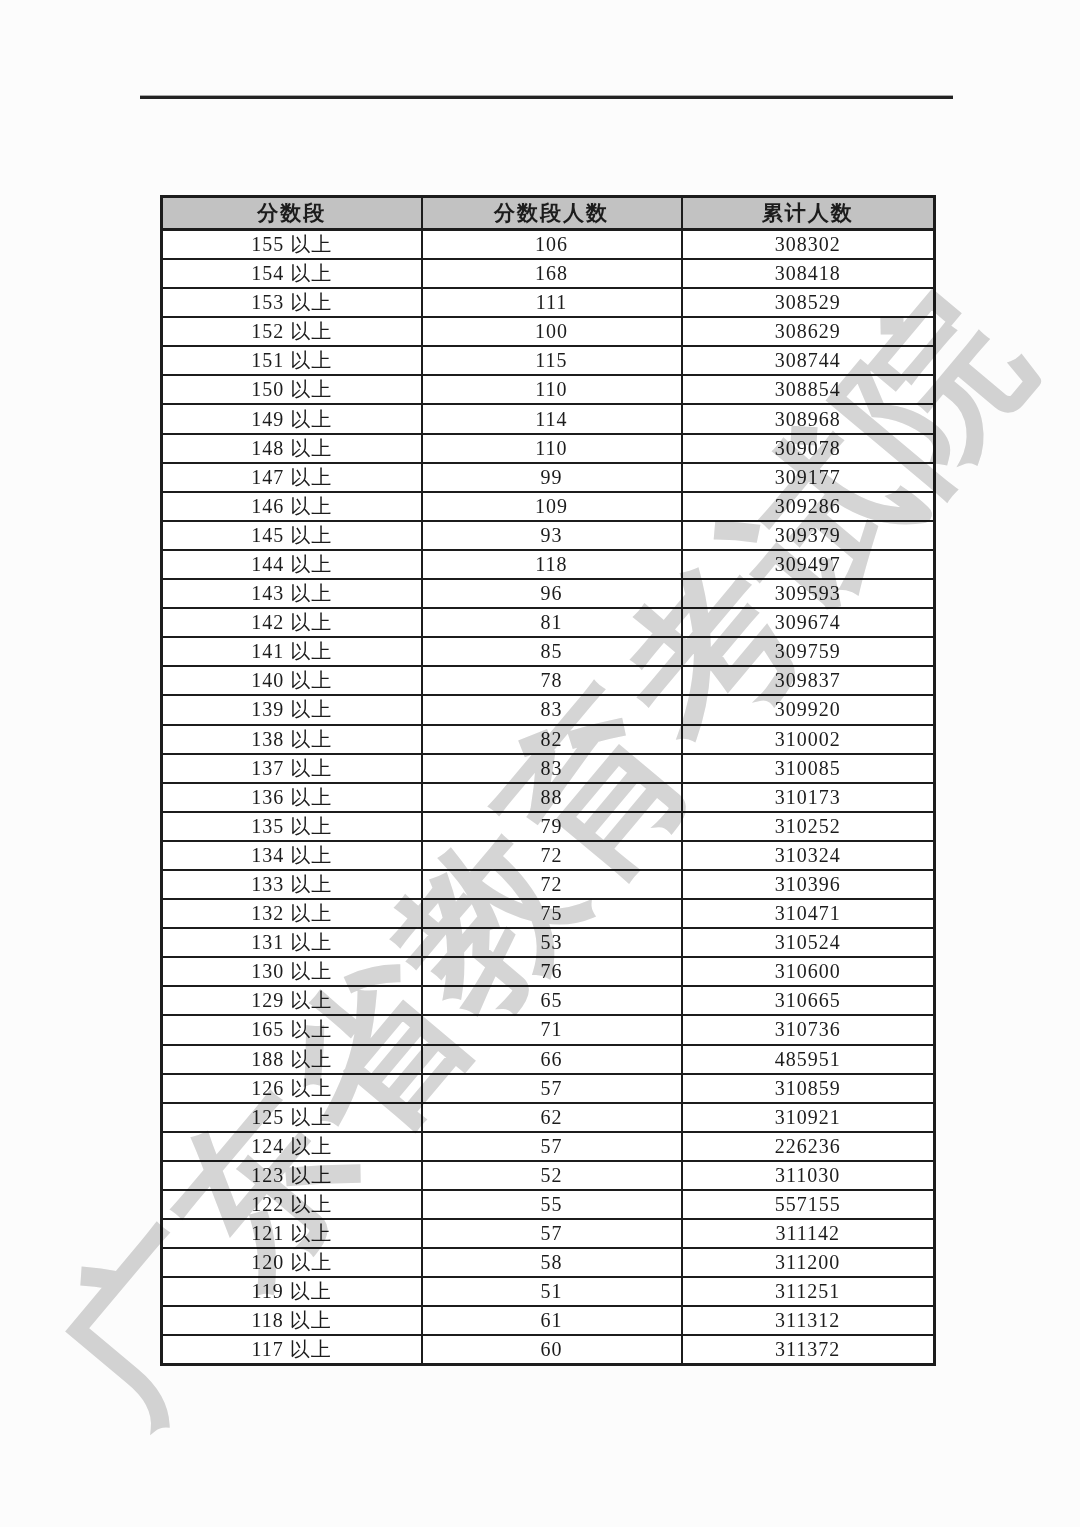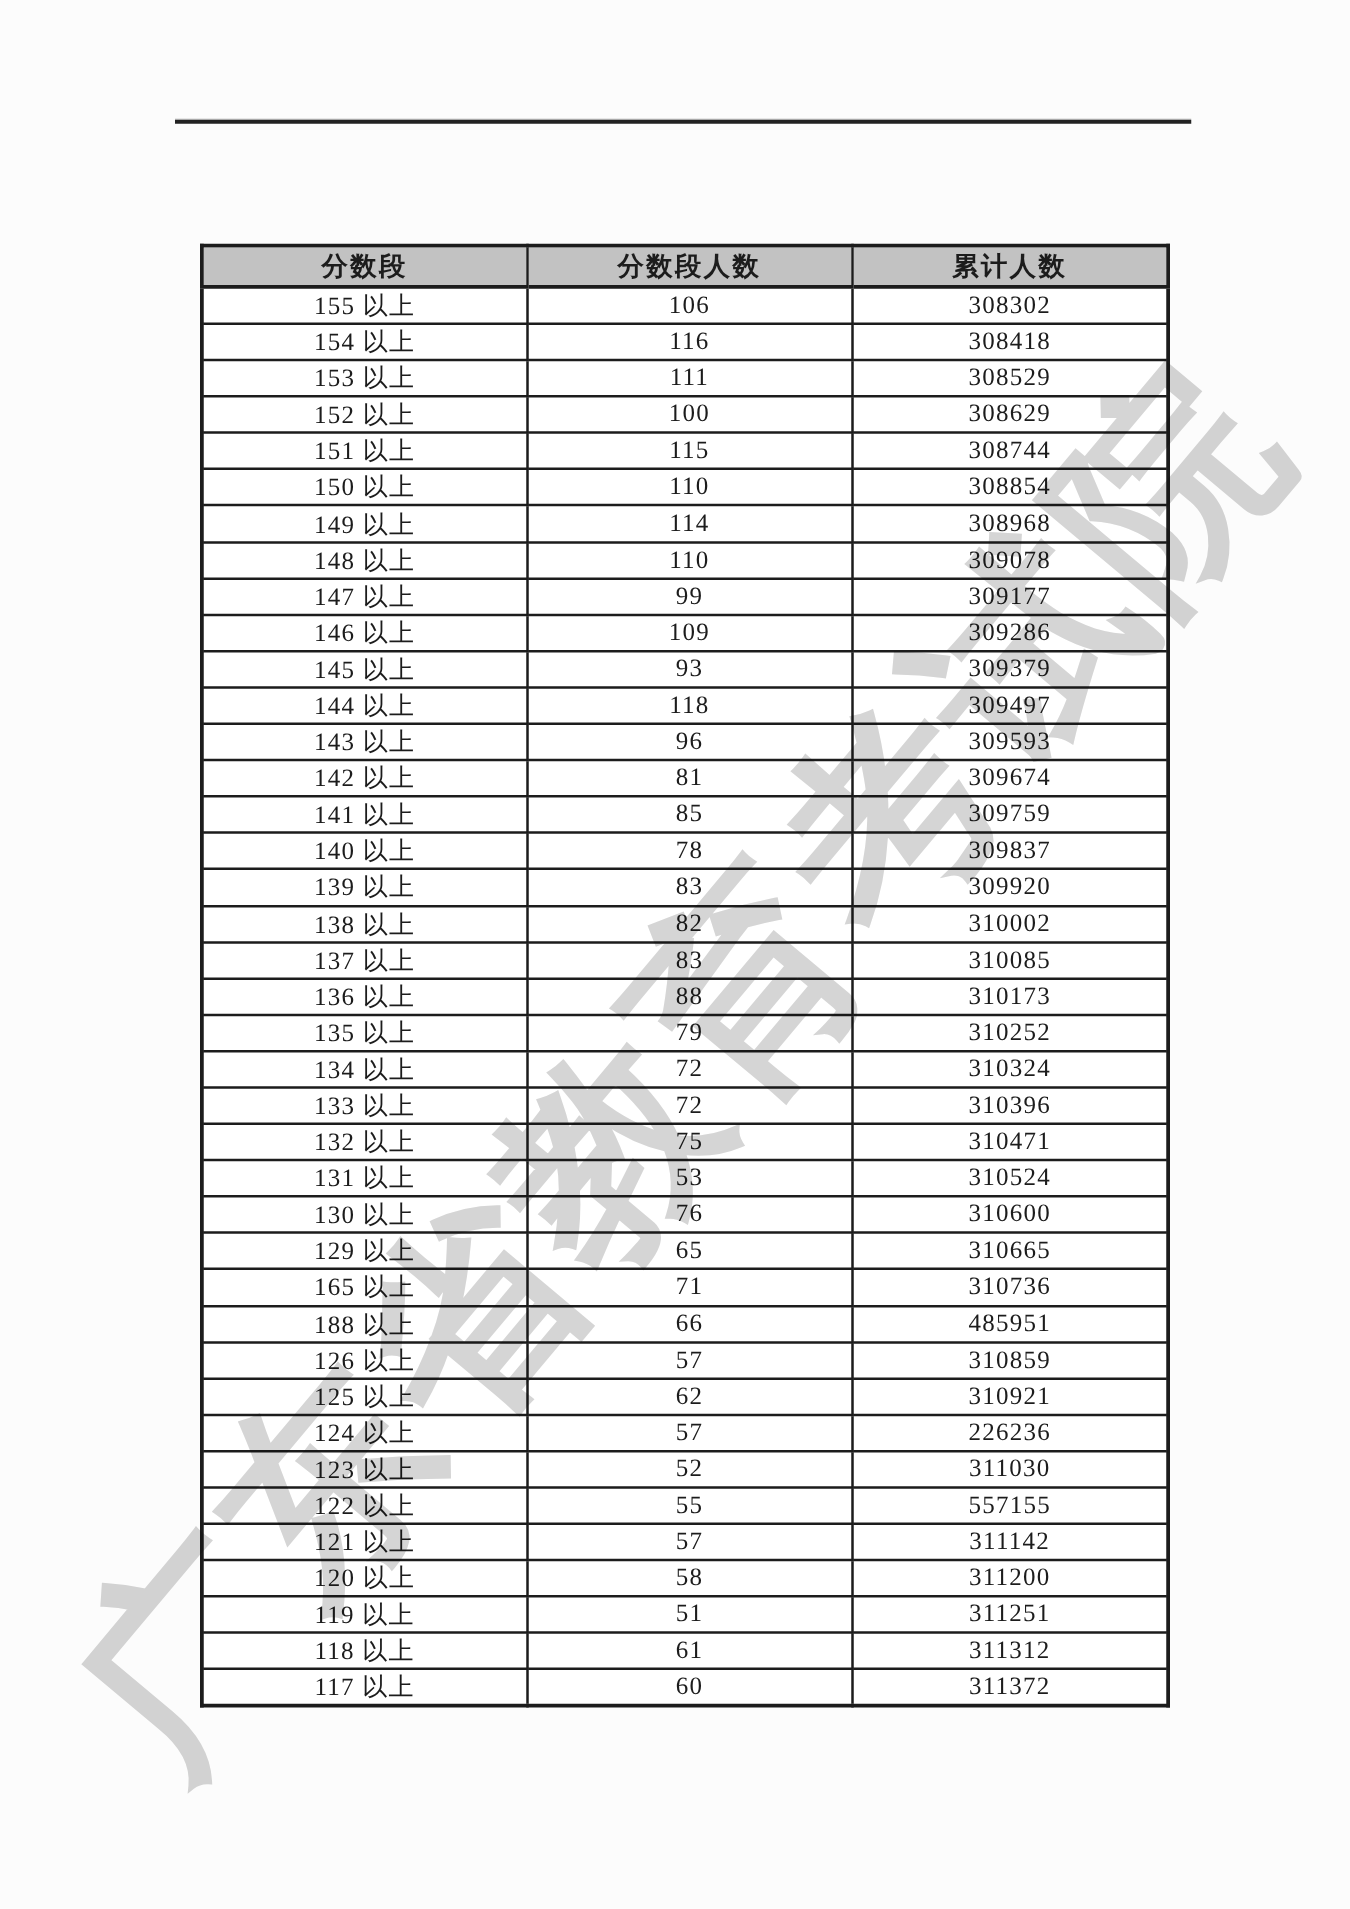--- a/index.html
+++ b/index.html
@@ -107,21 +107,21 @@
       </tr>
     </thead>
     <tbody>
         <tr>
           <td>155 以上</td>
           <td>106</td>
           <td>308302</td>
         </tr>
         <tr>
           <td>154 以上</td>
-          <td>116</td>
+          <td>168</td>
           <td>308418</td>
         </tr>
         <tr>
           <td>153 以上</td>
           <td>111</td>
           <td>308529</td>
         </tr>
         <tr>
           <td>152 以上</td>
           <td>100</td>

